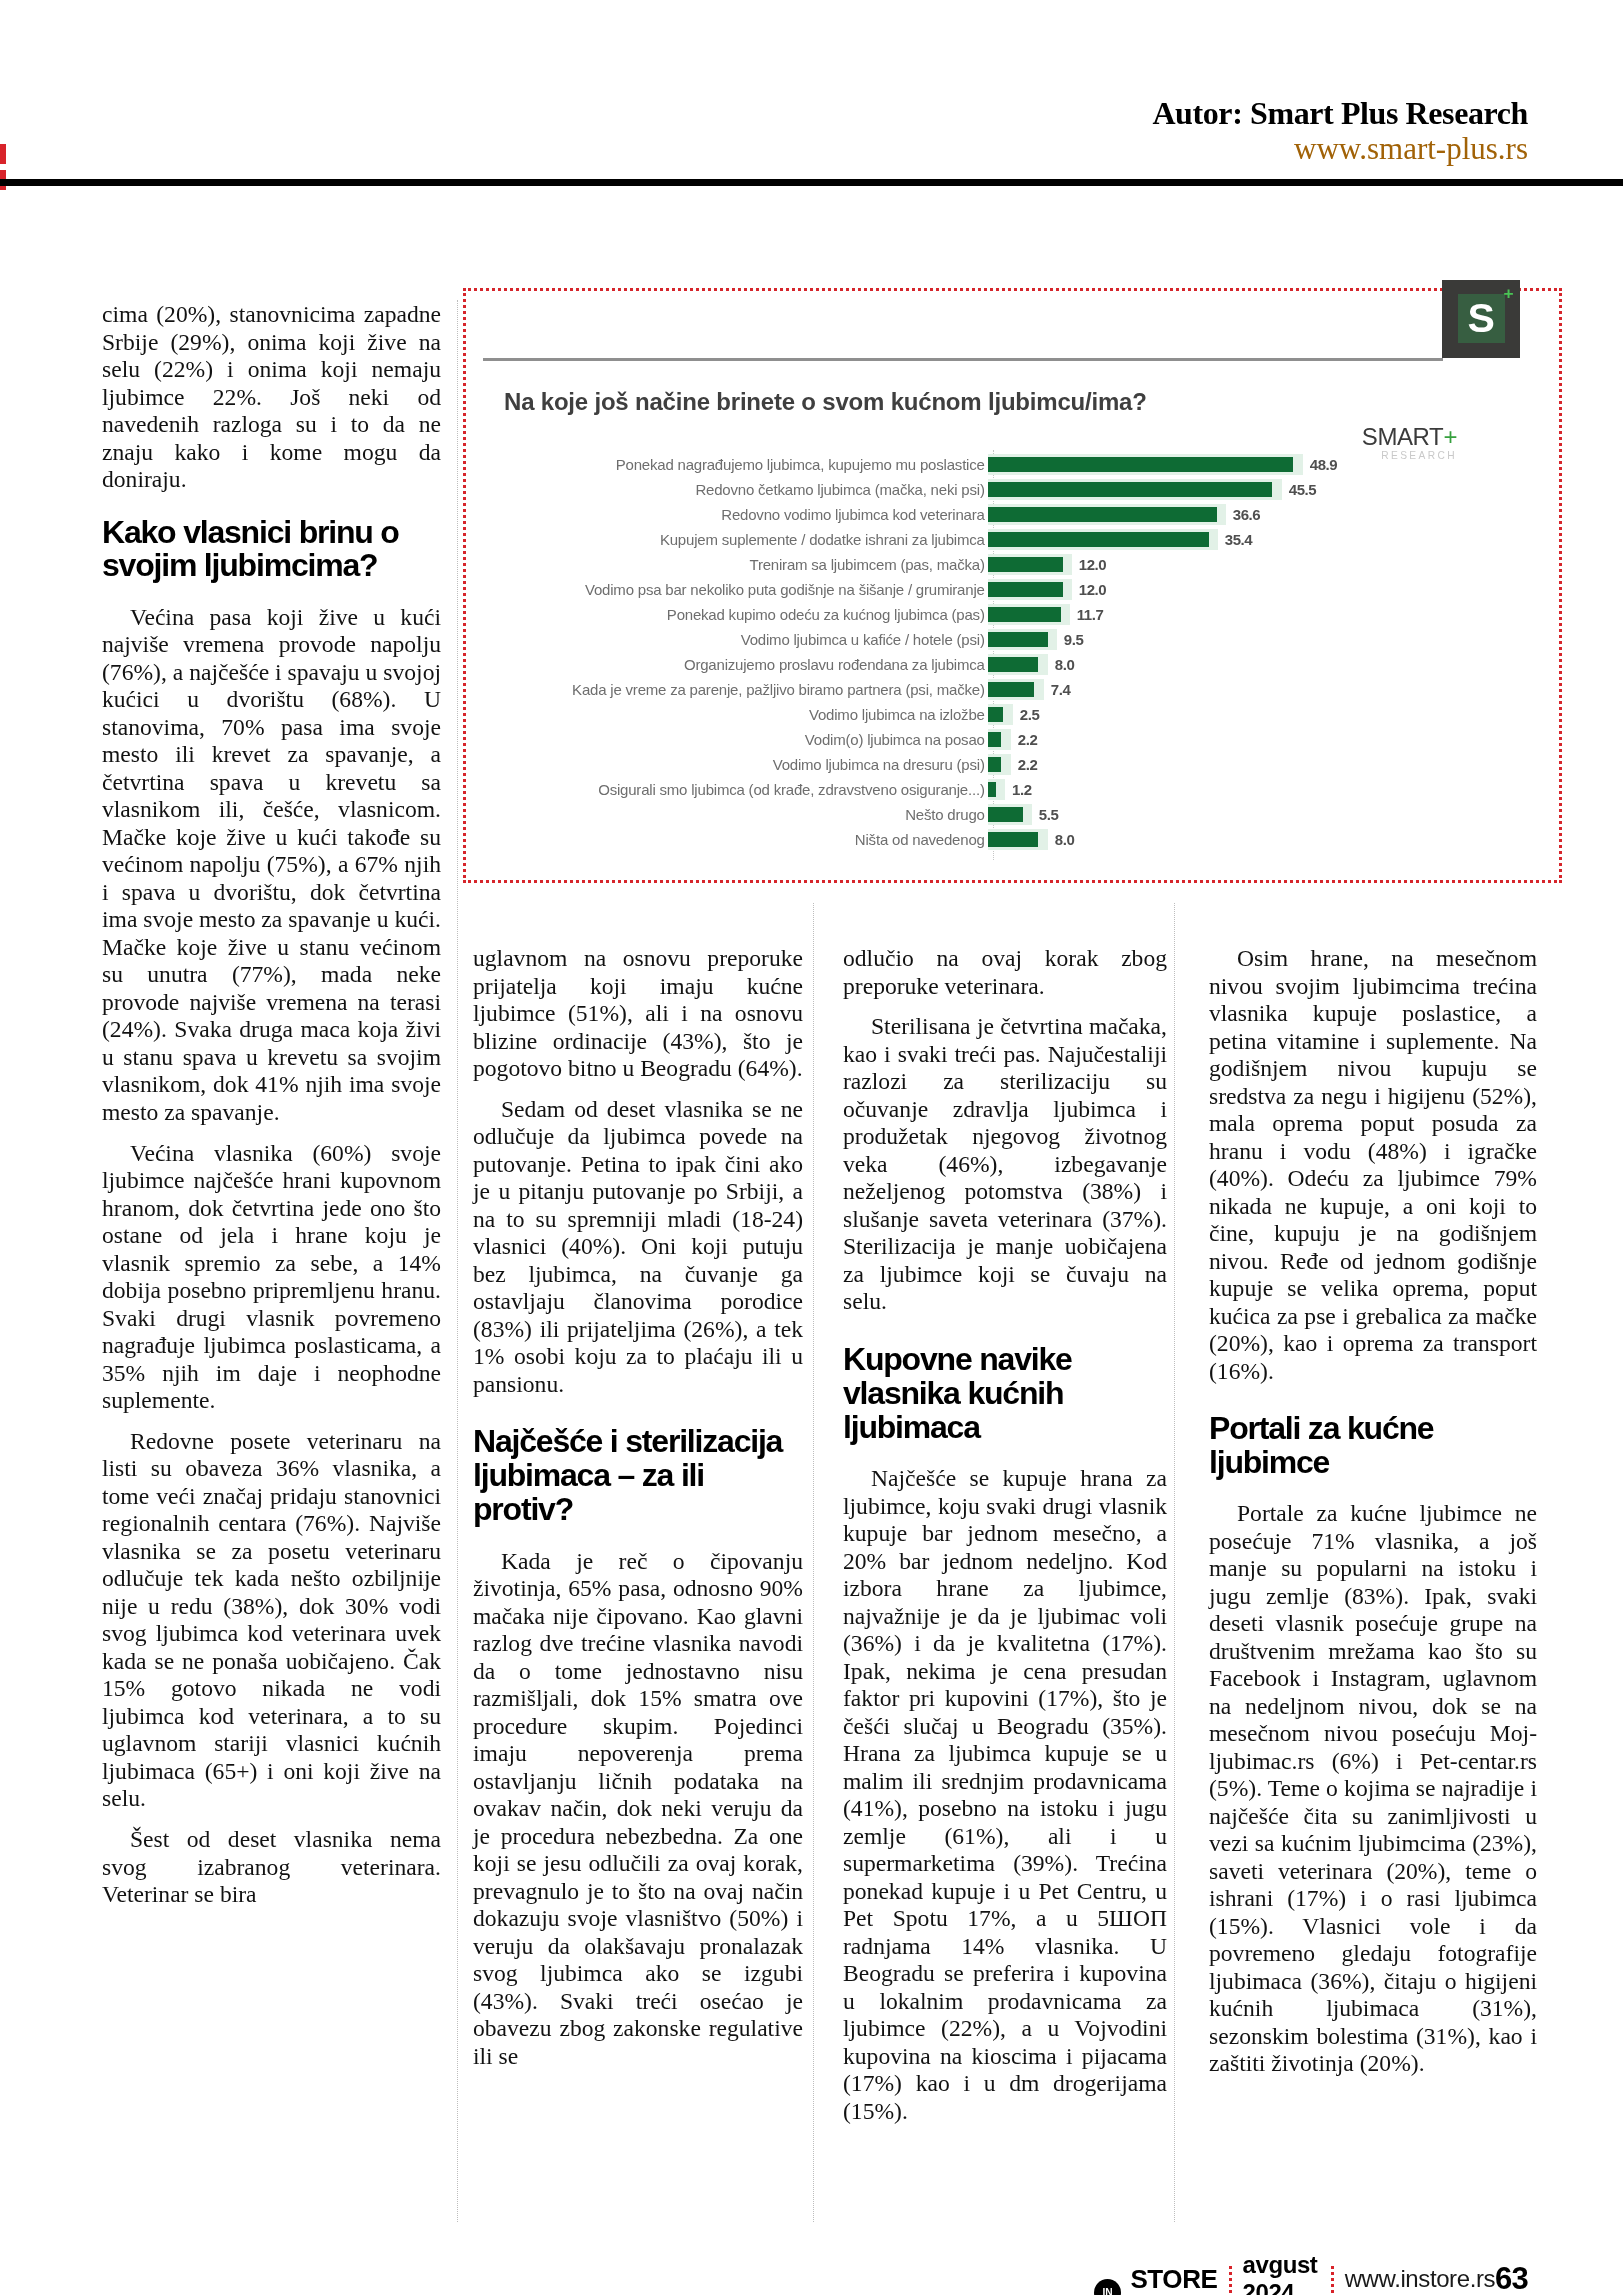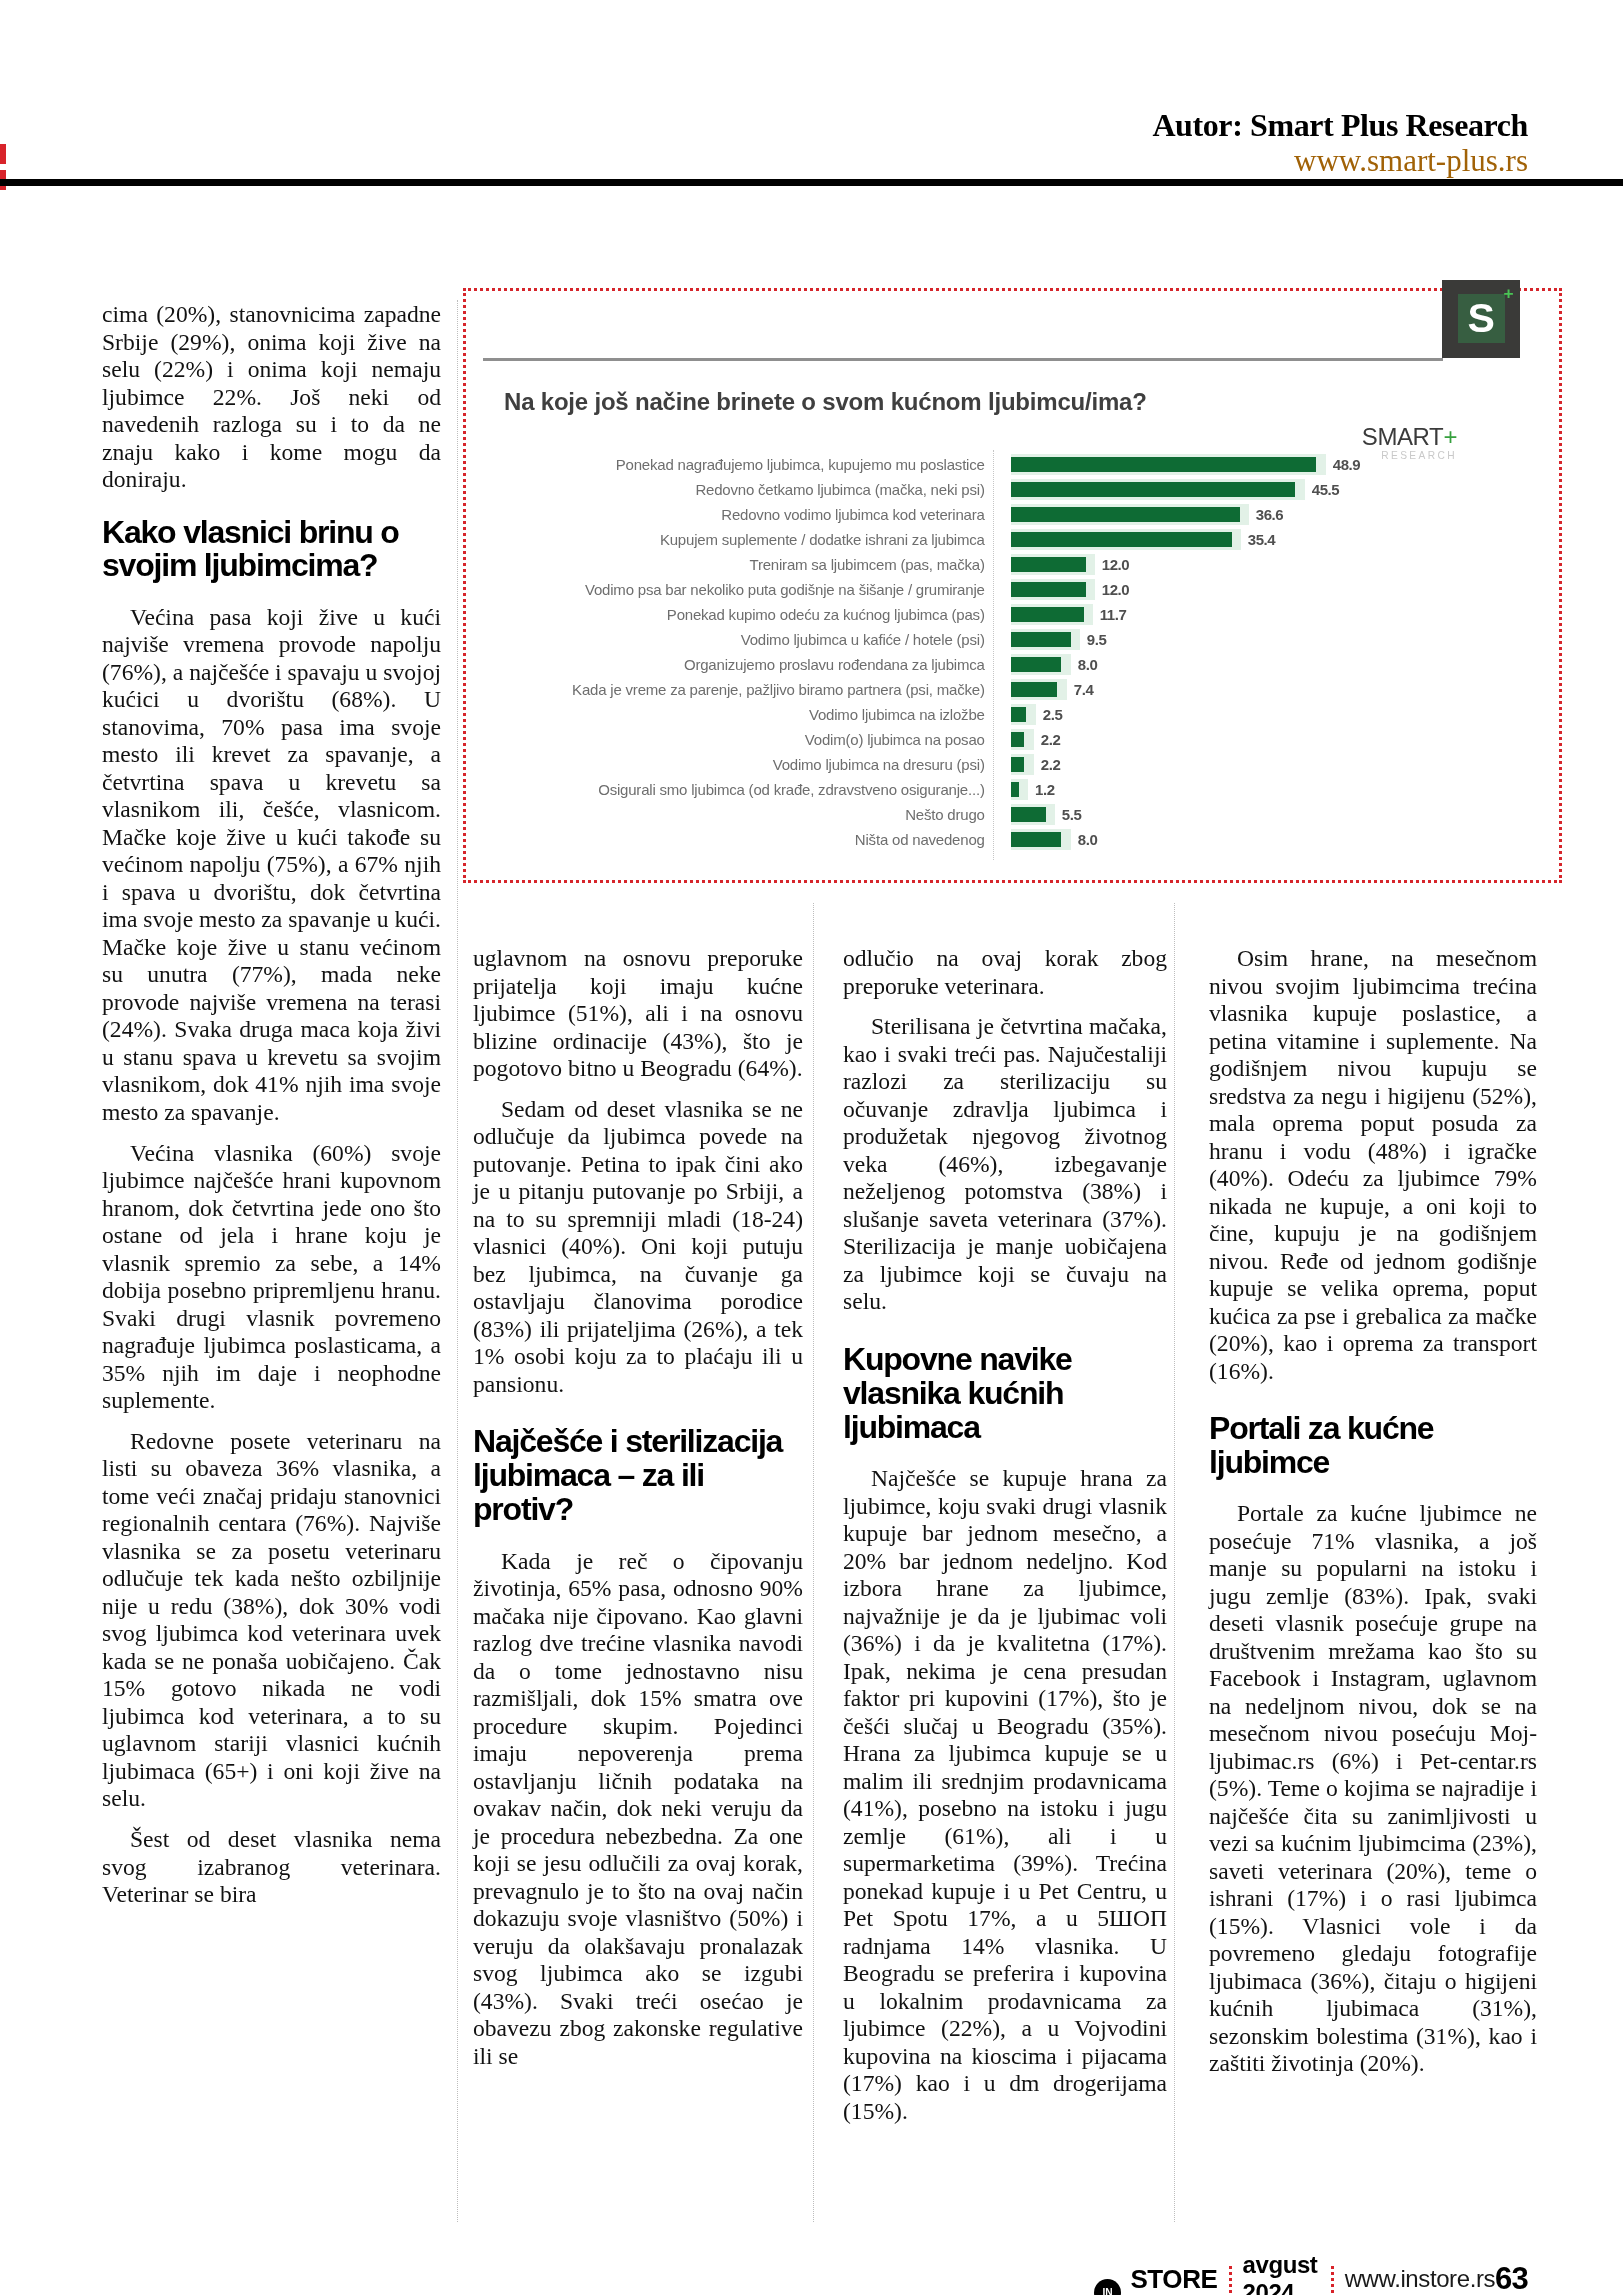--- a/index.html
+++ b/index.html
@@ -1,19 +1,19 @@
 <!DOCTYPE html>
 <html style="font-size:12.6px"><head>
 <meta charset="utf-8">
 <style>
   html,body{margin:0;padding:0;background:#888;}
   .page{position:relative;width:1623px;height:2295px;background:#ffffff;overflow:hidden;
         font-family:"Liberation Serif",serif;color:#121212;}
   
-  .hdr{position:absolute;right:95px;top:108px;text-align:right;line-height:1.12;}
+  .hdr{position:absolute;right:95px;top:96px;text-align:right;line-height:1.12;}
   .hdr .author{font-weight:700;font-size:32px;letter-spacing:-0.4px;color:#000;}
   .hdr .site{font-size:31px;color:#a16207;}
   .hdr-rule{position:absolute;left:0;top:179px;width:1623px;height:7px;background:#000;}
   .edge-mark{position:absolute;left:0;width:6.3px;height:20.4px;background:#d8232a;}
   .em1{top:144px}.em2{top:170px}
   
   .vsep{position:absolute;width:0;border-left:1.6px dotted #bdbdbd;}
   .sep1{left:457px;top:300px;height:1922px;}
   .sep2{left:813px;top:903px;height:1319px;}
   .sep3{left:1174px;top:903px;height:1319px;}
@@ -28,21 +28,21 @@
               font-weight:700;font-size:17.3px;line-height:1;}
   .chart-rule{position:absolute;left:17.3px;top:67px;width:960px;height:3.1px;background:#8f8f8f;}
   .chart-title{position:absolute;left:38px;top:97px;margin:0;font-family:"Liberation Sans",sans-serif;
                font-weight:700;font-size:24px;letter-spacing:-0.2px;color:#3f3f3f;}
   .smart-logo{position:absolute;right:102px;top:134px;text-align:right;font-family:"Liberation Sans",sans-serif;}
   .smart-word{font-weight:400;font-size:24px;letter-spacing:-0.4px;color:#3b3b3b;line-height:1;}
   .smart-word .plus{color:#36a03e;}
   .smart-sub{font-size:10.2px;letter-spacing:2.4px;color:#c9c9c9;margin-top:2.4px;line-height:1;}
   .bars{position:absolute;left:15.7px;top:161px;width:1068px;}
   .crow{display:flex;align-items:center;height:25px;}
-  .blabel{flex:none;width:503px;padding-right:26px;text-align:right;font-family:"Liberation Sans",sans-serif;
+  .blabel{flex:none;width:503px;padding-right:3px;text-align:right;font-family:"Liberation Sans",sans-serif;
           font-size:15px;color:#6e6e6e;letter-spacing:-0.2px;white-space:nowrap;line-height:1;}
   .halo{flex:none;position:relative;height:20.4px;background:#e2f1e7;}
   .bar{position:absolute;left:0;top:2.4px;height:15.7px;background:#0e6b34;}
   .bval{margin-left:7px;font-family:"Liberation Sans",sans-serif;font-weight:700;font-size:15px;
         letter-spacing:-0.4px;color:#4f4f4f;line-height:1;}
   .axis-dots{position:absolute;left:527px;top:159px;height:410px;border-left:1.6px dotted #c6c6c6;}
   
   .col{position:absolute;}
   .col p{margin:0 0 13.4px 0;font-size:23.6px;line-height:27.5px;text-align:justify;color:#121212;}
   .col p.ind{text-indent:28px;}

